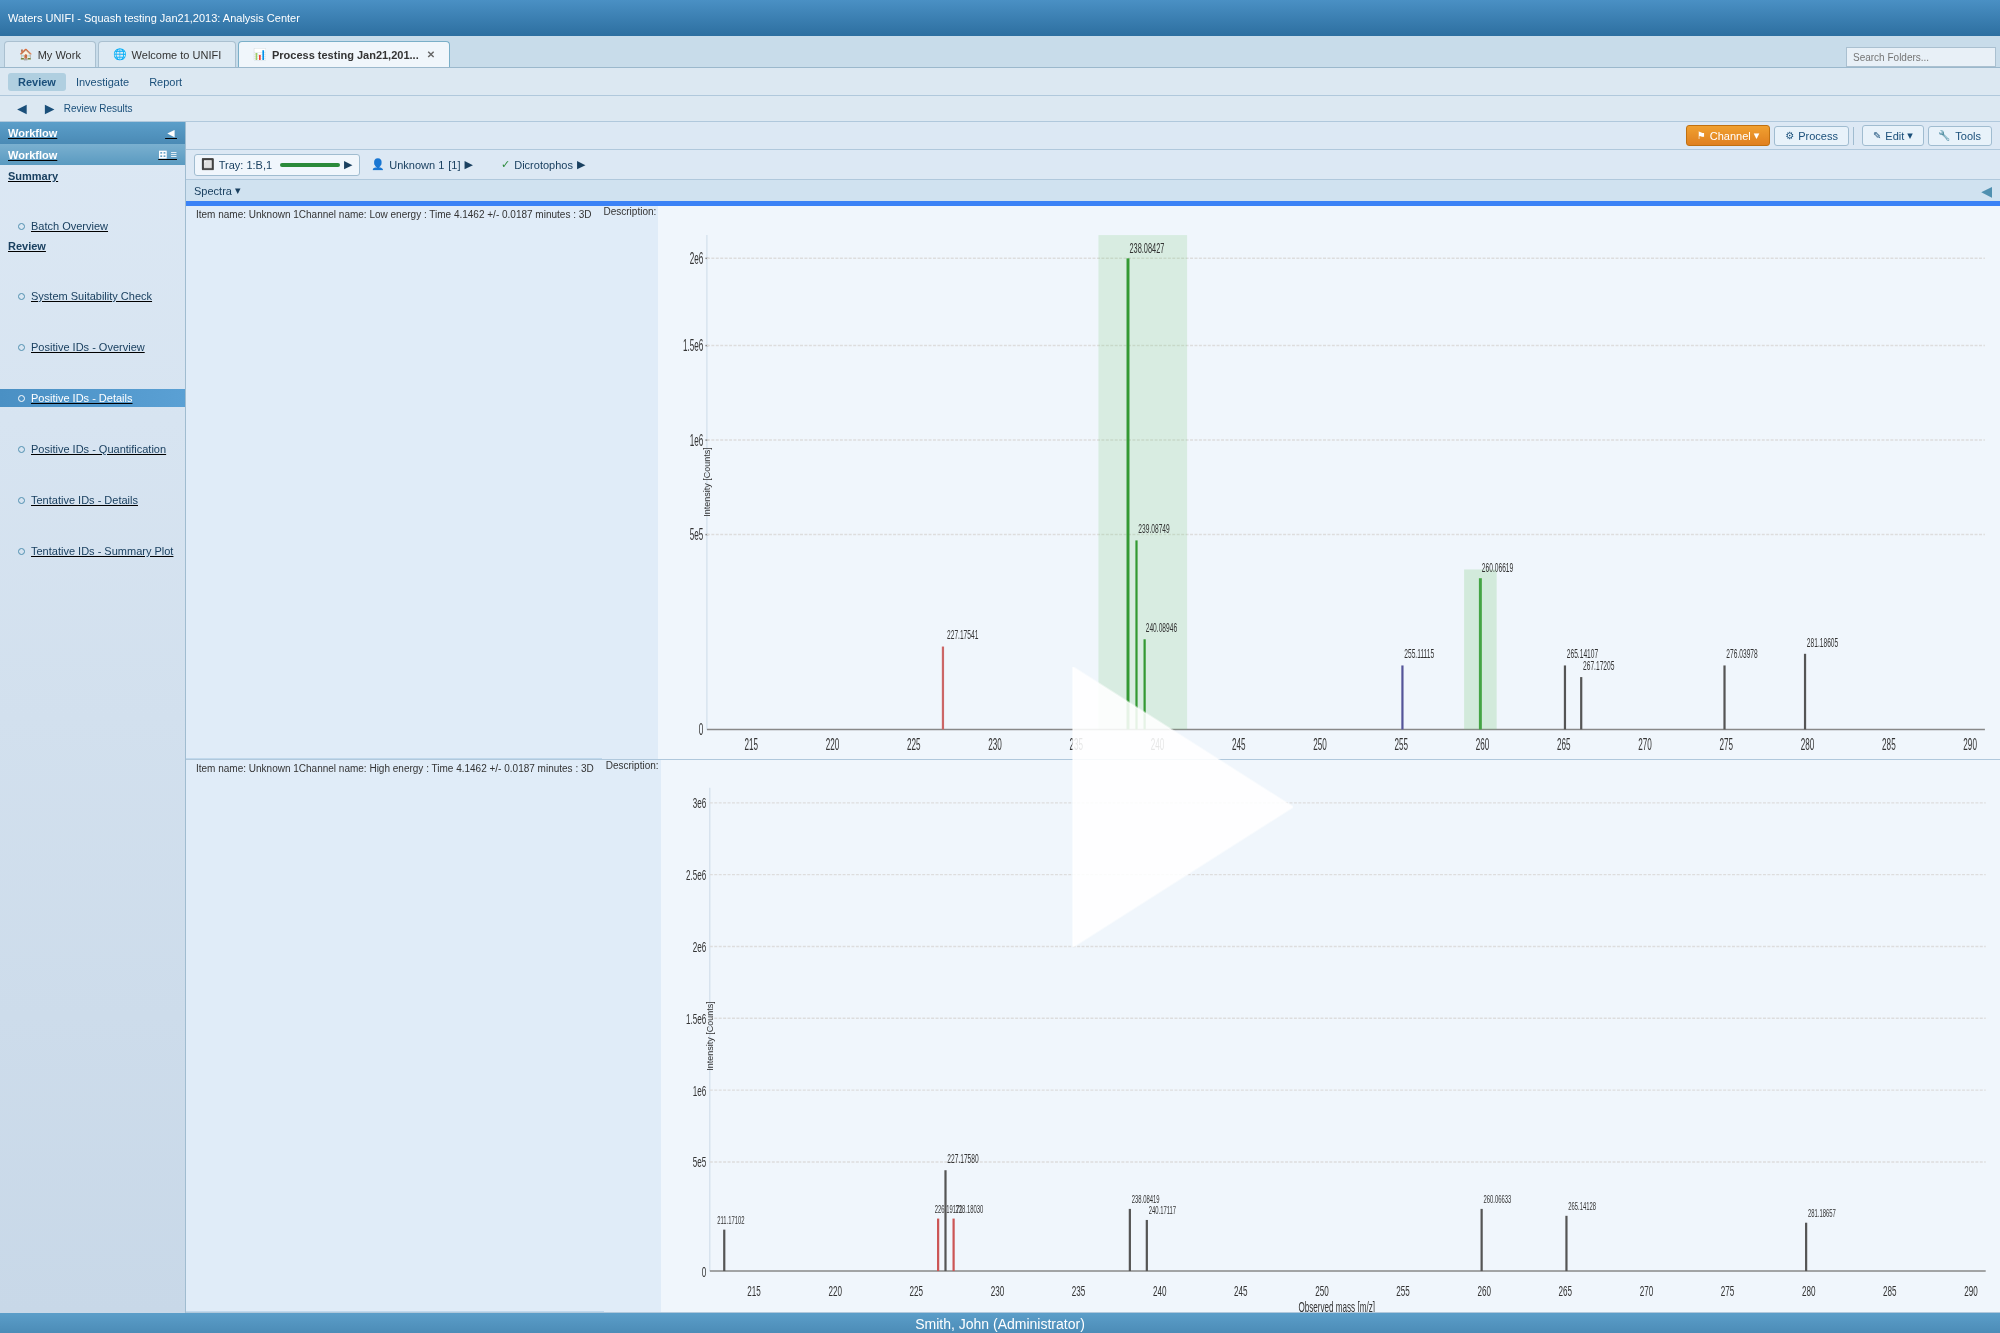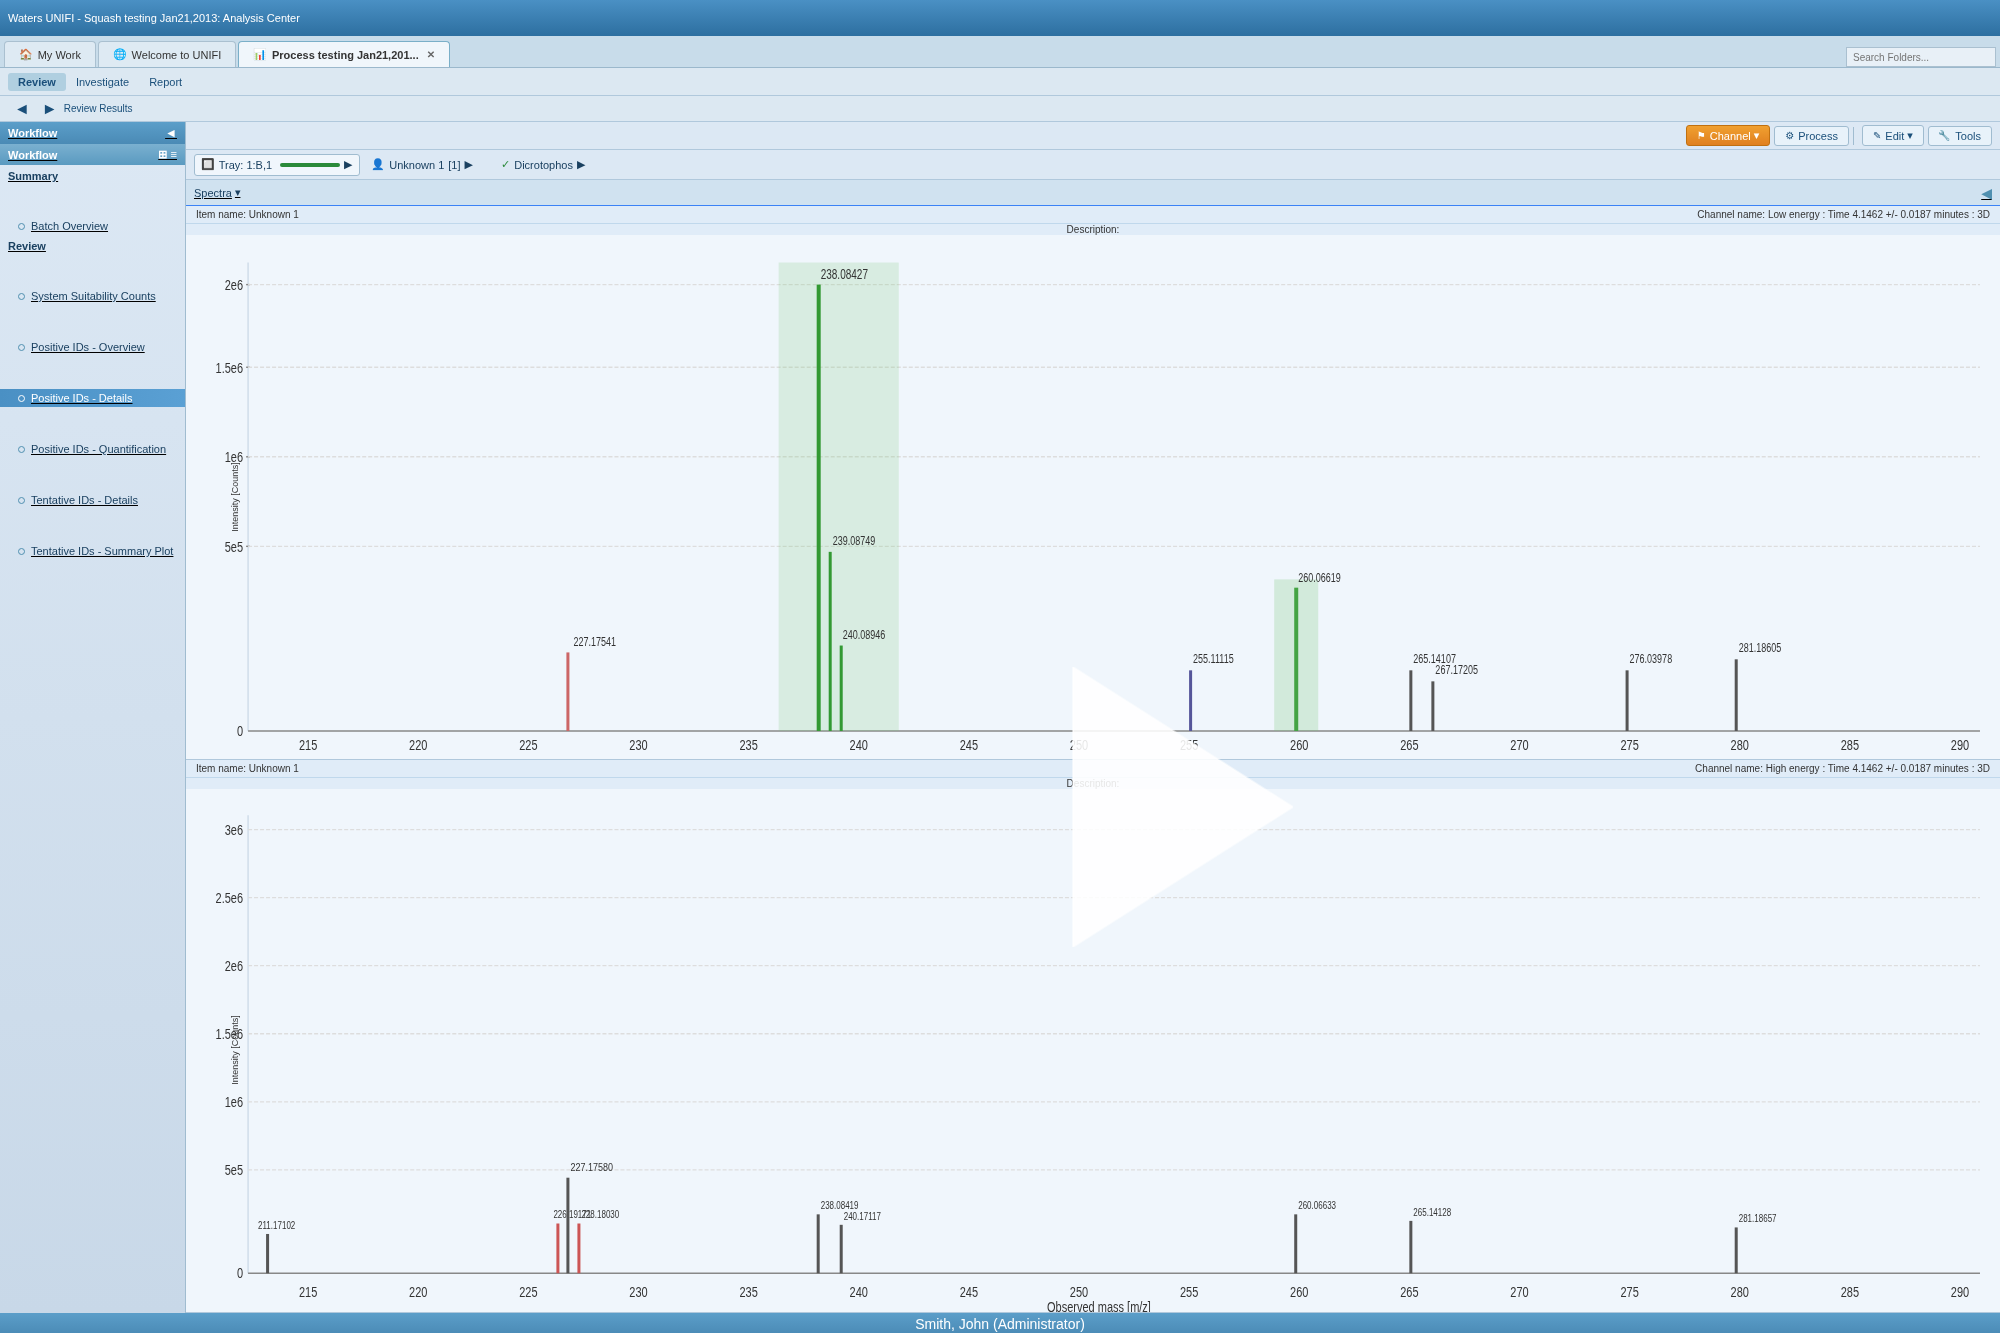--- a/index.html
+++ b/index.html
@@ -241,22 +241,21 @@
       display: flex;
       flex-direction: column;
       position: relative;
     }
     .spectra-header {
       background: #d0e2f0;
       height: 26px;
       display: flex;
       align-items: center;
       padding: 0 8px;
-      border-bottom: 1px solid #3b82f6;
-      text-decoration: underline;
+      border-bottom: 5px solid #3b82f6;
     }
     .spectra-dropdown {
       display: flex;
       align-items: center;
       cursor: pointer;
       font-size: 11px;
       color: #1a4060;
     }
     .collapse-right {
       margin-left: auto;
@@ -267,25 +266,23 @@
 
     .chart-container {
       display: flex;
       flex-direction: column;
       flex: 1;
     }
 
     .chart-panel {
       flex: 1;
       display: flex;
-      flex-direction: column;
       border-bottom: 1px solid #b0c8dc;
       position: relative;
       background: #f0f6fc;
-      text-align: center;
     }
     .chart-info {
       padding: 3px 10px;
       display: flex;
       justify-content: space-between;
       font-size: 10px;
       color: #333;
       background: #e0ecf8;
       border-bottom: 1px solid #c0d8ec;
     }
@@ -413,21 +410,21 @@
 
       <div class="sidebar-section-title">Summary</div>
       <div class="sidebar-item">
         <span class="dot"></span>
         <span>Batch Overview</span>
       </div>
 
       <div class="sidebar-section-title">Review</div>
       <div class="sidebar-item">
         <span class="dot"></span>
-        <span>System Suitability Counts</span>
+        <span>System Suitability Check</span>
       </div>
       <div class="sidebar-item">
         <span class="dot"></span>
         <span>Positive IDs - Overview</span>
       </div>
       <div class="sidebar-item active">
         <span class="dot"></span>
         <span>Positive IDs - Details</span>
       </div>
       <div class="sidebar-item">

